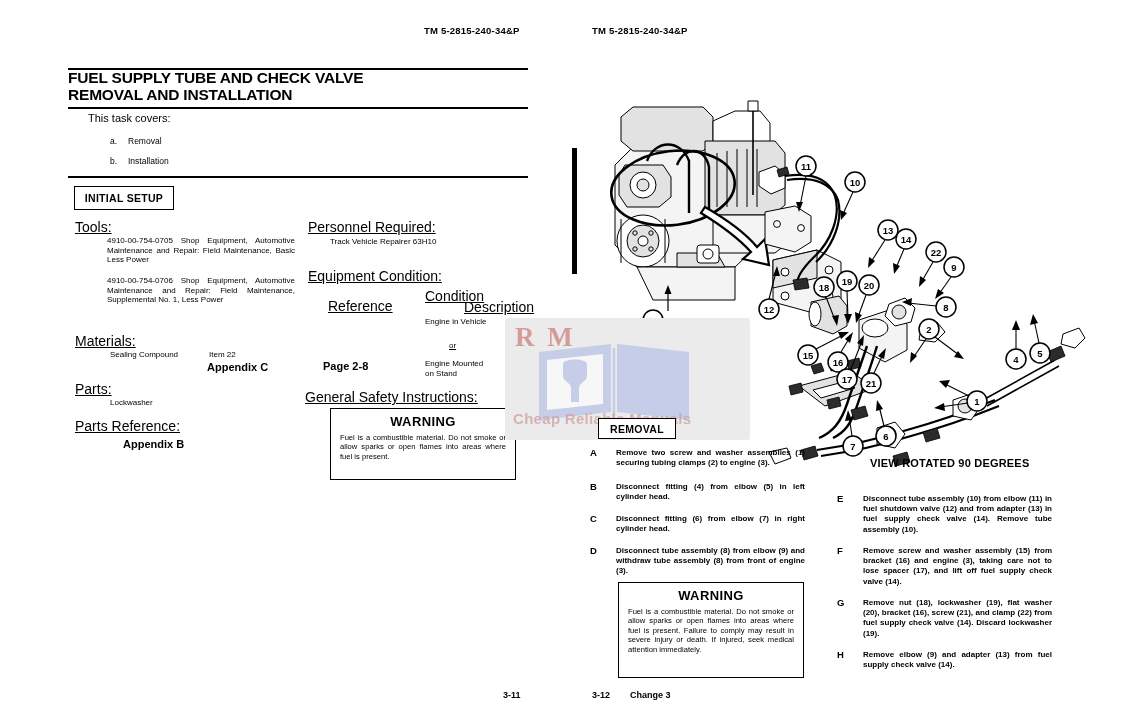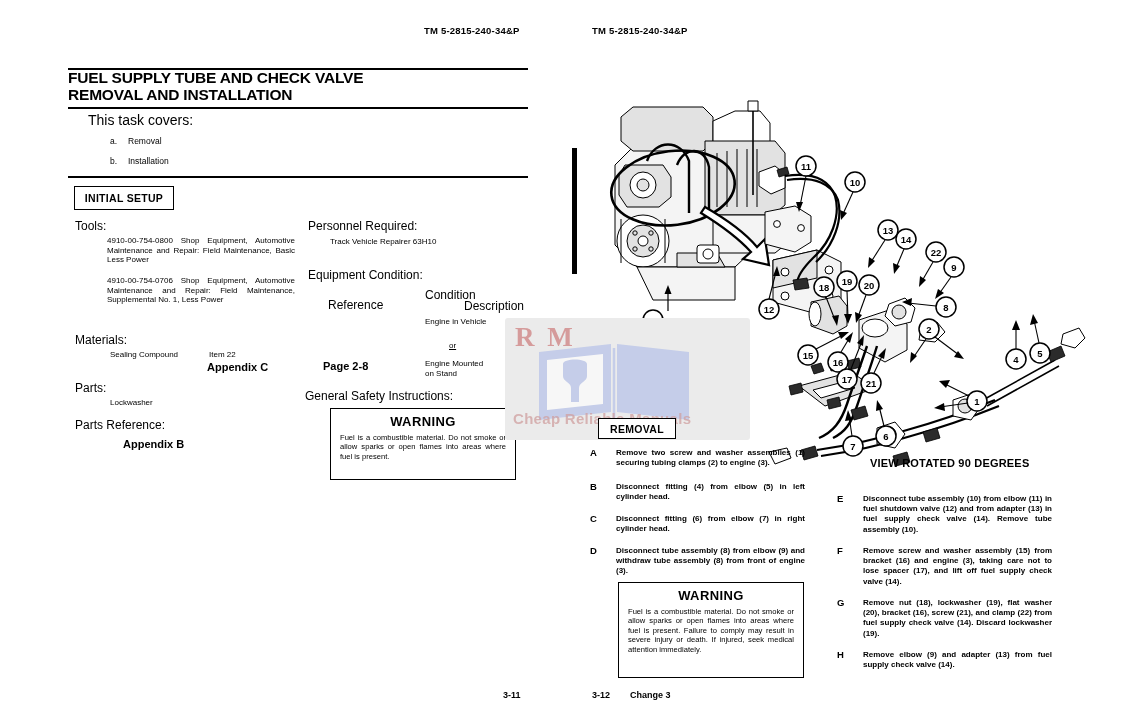--- a/index.html
+++ b/index.html
@@ -13,31 +13,31 @@
   .hdr{font-size:9.5px;font-weight:bold;letter-spacing:.2px;}
   .rule{background:#000;position:absolute;}
 
   
   #left-page{left:0;top:0;width:560px;height:727px;}
   #title{
     left:68px;top:70px;width:460px;
     font-size:15.5px;font-weight:bold;line-height:16.5px;letter-spacing:-.2px;
   }
   #title div{white-space:nowrap;}
-  .task-covers{left:88px;top:112px;font-size:14px;}
+  .task-covers{left:88px;top:112px;font-size:11px;}
   .task-item{font-size:8.5px;}
   .task-letter{display:inline-block;width:18px;}
 
   .setup-box{
     left:74px;top:186px;width:100px;height:24px;
     border:1.6px solid #000;box-sizing:border-box;
     display:flex;align-items:center;justify-content:center;
     font-size:10.5px;font-weight:bold;letter-spacing:.3px;
   }
-  .sec-head{font-size:12px;}
+  .sec-head{font-size:14px;text-decoration:underline;}
   .body-t{font-size:8px;line-height:9.6px;}
   .body-b{font-size:11px;font-weight:bold;}
   .just{text-align:justify;}
 
   
   .warn-box{border:1.6px solid #000;box-sizing:border-box;background:#fff;}
   .warn-title{font-size:13px;font-weight:bold;text-align:center;letter-spacing:.4px;}
   .warn-text{font-size:7.6px;line-height:9.4px;text-align:justify;}
 
   
@@ -95,21 +95,21 @@
   </div>
   <div class="abs task-item" style="left:110px;top:156px;">
     <span class="task-letter">b.</span><span>Installation</span>
   </div>
 
   <div class="rule" style="left:68px;top:176px;width:460px;height:1.6px;"></div>
 
   <div class="abs setup-box">INITIAL SETUP</div>
 
   <div class="abs sec-head" style="left:75px;top:219px;">Tools:</div>
-  <div class="abs body-t just" style="left:107px;top:236px;width:188px;">4910-00-754-0800 Shop Equipment, Automotive Maintenance and Repair: Field Maintenance, Basic Less Power</div>
+  <div class="abs body-t just" style="left:107px;top:236px;width:188px;">4910-00-754-0705 Shop Equipment, Automotive Maintenance and Repair: Field Maintenance, Basic Less Power</div>
   <div class="abs body-t just" style="left:107px;top:276px;width:188px;">4910-00-754-0706  Shop Equipment, Automotive Maintenance and Repair: Field Maintenance, Supplemental No. 1, Less Power</div>
 
   <div class="abs sec-head" style="left:75px;top:333px;">Materials:</div>
   <div class="abs body-t" style="left:110px;top:350px;">Sealing Compound</div>
   <div class="abs body-t" style="left:209px;top:350px;">Item 22</div>
   <div class="abs body-b" style="left:207px;top:361px;">Appendix C</div>
 
   <div class="abs sec-head" style="left:75px;top:381px;">Parts:</div>
   <div class="abs body-t" style="left:110px;top:398px;">Lockwasher</div>
 

